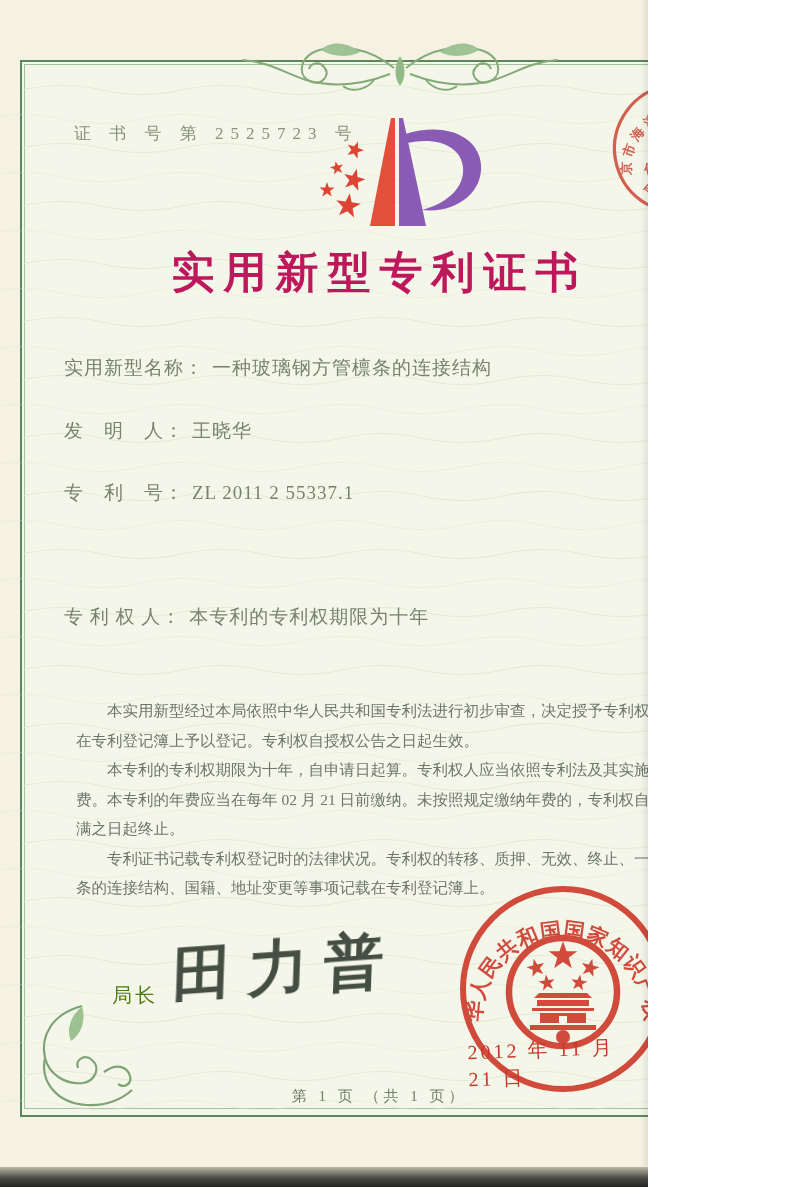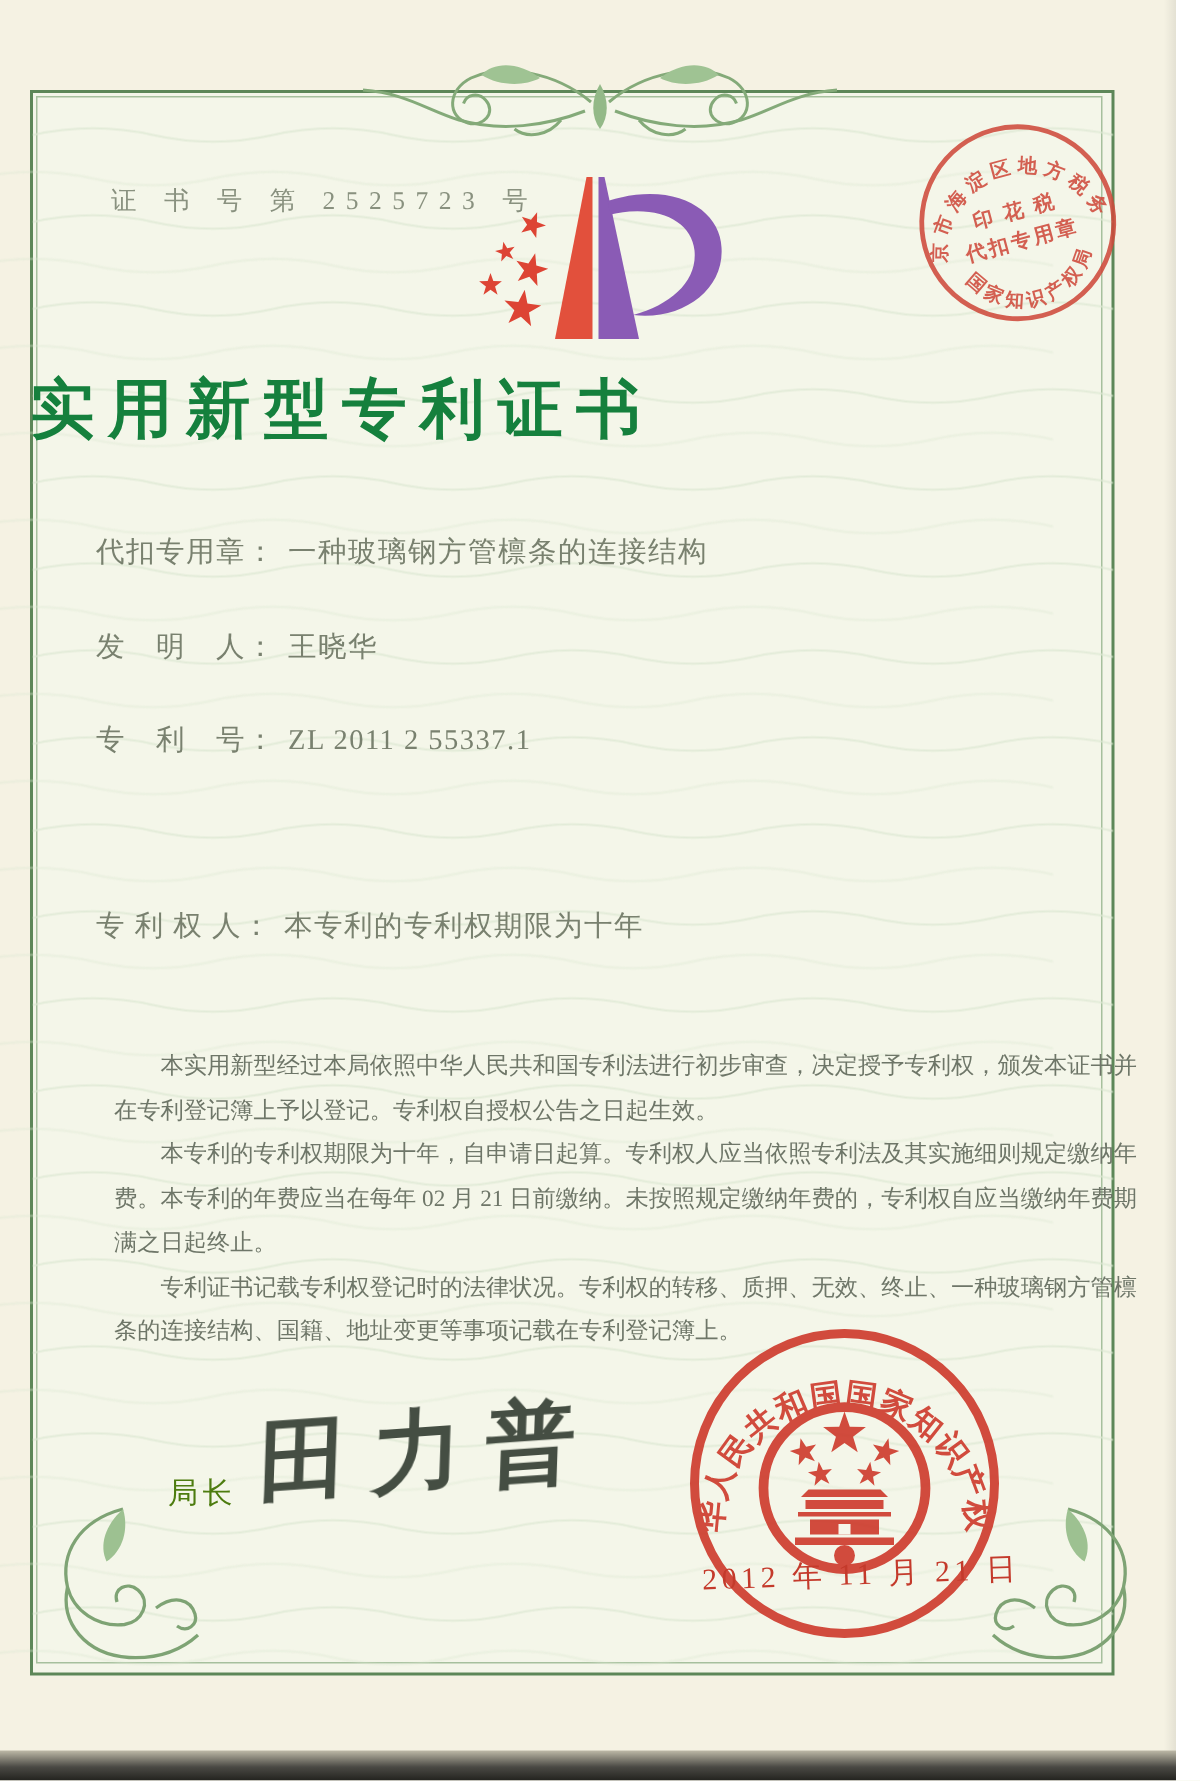--- a/index.html
+++ b/index.html
@@ -1,25 +1,25 @@
 <!DOCTYPE html>
 <html><head>
 <meta charset="utf-8">
 <style>
   html,body{margin:0;padding:0;}
-  .page{position:relative;width:784px;height:1187px;background:#f5f2e3;overflow:hidden;
+  .page{position:relative;width:648px;height:1187px;background:#f5f2e3;overflow:hidden;
         font-family:"Liberation Serif","DejaVu Serif",serif;}
   .frame{position:absolute;left:20px;top:60px;width:719px;height:1053px;
          border:2px solid #5d8758;background:#f4f6e9;}
   .frame-inner{position:absolute;left:24px;top:64px;width:709px;height:1043px;
          border:1px solid #a6c09d;pointer-events:none;}
   .waves{position:absolute;left:22px;top:62px;pointer-events:none;}
   .cert-number{position:absolute;left:74px;top:122px;font-size:17px;letter-spacing:7px;color:#89917f;}
-  .title{position:absolute;left:20px;top:244px;width:719px;
-         font-size:43px;font-weight:600;letter-spacing:9px;color:#15803d;}
+  .title{position:absolute;left:20px;top:244px;width:719px;text-align:center;
+         font-size:43px;font-weight:600;letter-spacing:9px;color:#be185d;}
   .field{position:absolute;left:64px;font-size:19px;color:#79816f;letter-spacing:1px;}
   .field .val{margin-left:8px;margin-top:36px;}
   .paras{position:absolute;left:76px;top:696px;width:682px;font-size:15.5px;line-height:29.5px;
          color:#6e7668;text-align:justify;}
   .paras p{margin:0;text-indent:2em;}
   .signer-title{position:absolute;left:112px;top:982px;font-size:20px;letter-spacing:3px;color:#4d7c0f;}
   .signature{position:absolute;left:172px;top:928px;font-size:60px;font-weight:700;
          letter-spacing:16px;color:#454e43;transform:rotate(-4deg) skewX(-6deg);}
   .seal-date{position:absolute;left:468px;top:1036px;font-size:20px;letter-spacing:3px;
          color:#c43a2b;transform:rotate(-2deg);}
@@ -160,21 +160,21 @@
         <textPath href="#tsBot" startOffset="50%" text-anchor="middle">国家知识产权局</textPath>
       </text>
       <text x="82.5" y="79" text-anchor="middle" font-size="13.5" letter-spacing="2" fill="#cf4a3c" font-weight="bold">印 花 税</text>
       <text x="82.5" y="99" text-anchor="middle" font-size="13.5" letter-spacing="2" fill="#cf4a3c" font-weight="bold">代扣专用章</text>
     </g>
   </svg>
 
   <div class="title">实用新型专利证书</div>
 
   <div class="field" style="top:355px">
-    <span>代扣专用章：</span><span class="val">一种玻璃钢方管檩条的连接结构</span>
+    <span>实用新型名称：</span><span class="val">一种玻璃钢方管檩条的连接结构</span>
   </div>
   <div class="field" style="top:418px">
     <span>发　明　人：</span><span class="val">王晓华</span>
   </div>
   <div class="field" style="top:480px">
     <span>专　利　号：</span><span class="val">ZL 2011 2 55337.1</span>
   </div>
   <div class="field" style="top:604px">
     <span>专 利 权 人：</span><span class="val">本专利的专利权期限为十年</span>
   </div>
@@ -209,16 +209,17 @@
         <rect x="82" y="132" width="62" height="3"></rect>
         <rect x="90" y="137" width="46" height="10"></rect>
         <rect x="109" y="140" width="8" height="7" fill="#f6f6ea"></rect>
         <rect x="80" y="149" width="66" height="5"></rect>
         <circle cx="113" cy="161" r="7"></circle>
       </g>
     </g>
   </svg>
   <div class="seal-date">2012 年 11 月 21 日</div>
 
+  <div class="footer">第 1 页 （共 1 页）</div>
 
   <div class="photo-edge-right"></div>
   <div class="photo-edge-bottom"></div>
 </div>
 
 </body></html>

